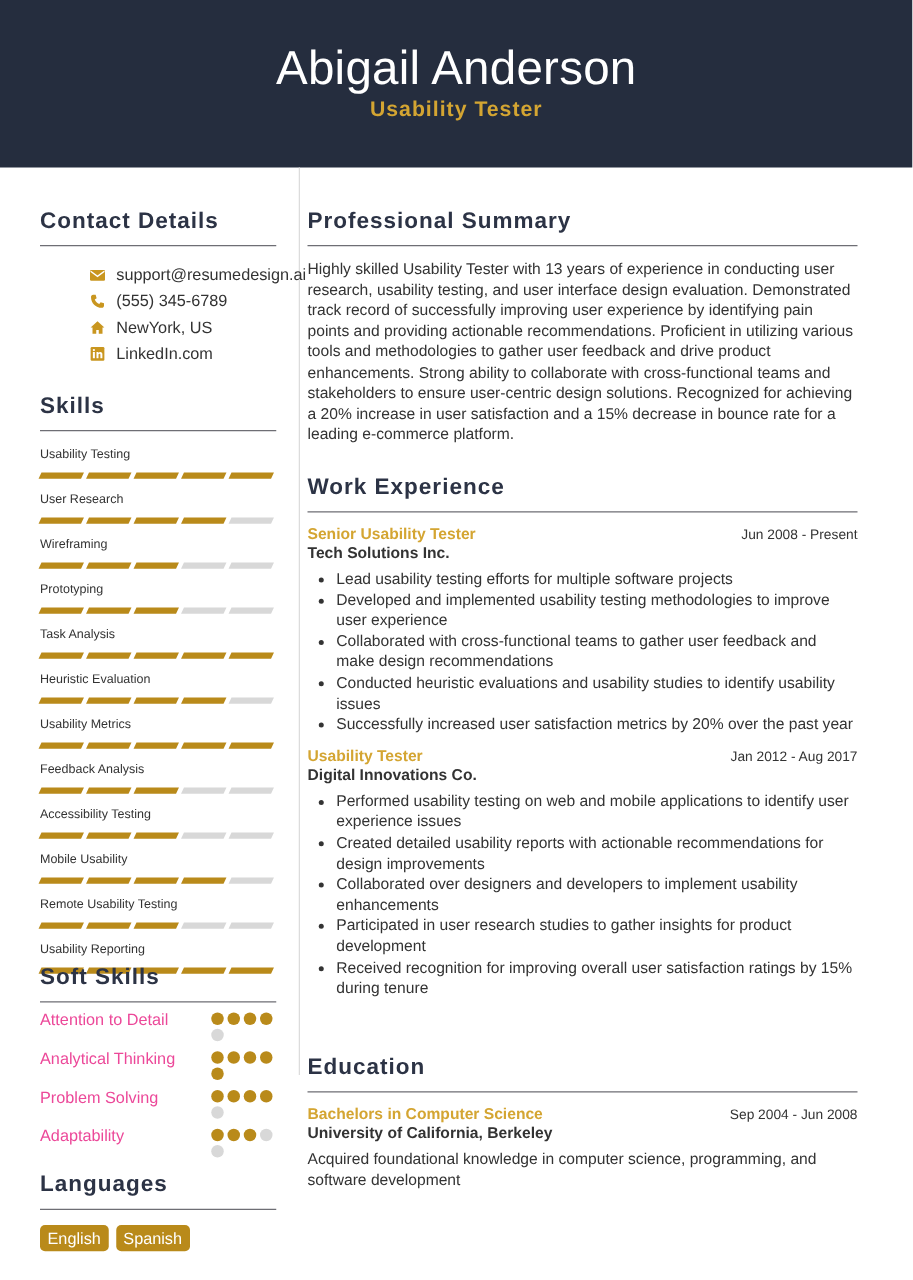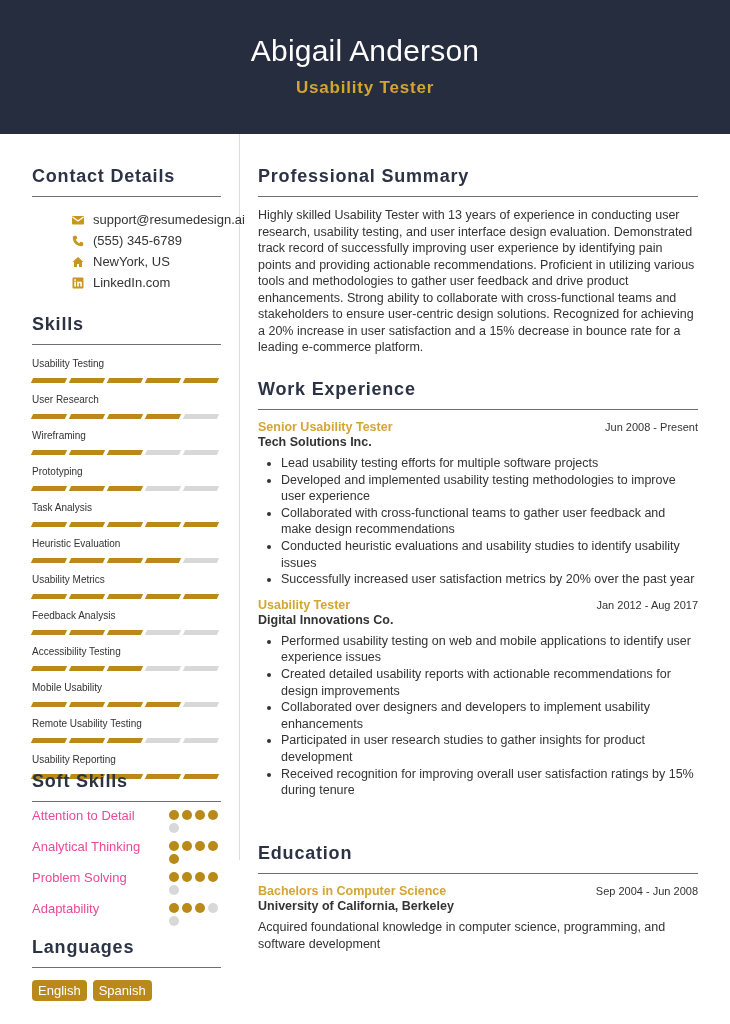--- a/index.html
+++ b/index.html
@@ -1,24 +1,24 @@
 <!DOCTYPE html>
 <html><head>
 <meta charset="utf-8">
 <style>
   * { box-sizing: border-box; margin: 0; padding: 0; }
   html, body { width: 730px; height: 1024px; overflow: hidden; background: #ffffff; }
   body { font-family: "Liberation Sans", sans-serif; color: #333333; position: relative; }
 
   .header { position: absolute; left: 0; top: 0; width: 730px; height: 134px; background: #252d3e; text-align: center; }
-  .header .name { position: absolute; left: 0; right: 0; top: 34px; font-size: 30px; font-weight: 500; color: #ffffff; letter-spacing: 0.2px; }
+  .header .name { position: absolute; left: 0; right: 0; top: 34px; font-size: 38px; font-weight: 500; color: #ffffff; letter-spacing: 0.2px; }
   .header .role { position: absolute; left: 0; right: 0; top: 78px; font-size: 17px; font-weight: bold; color: #d4a532; letter-spacing: 0.8px; }
 
   .left { position: absolute; left: 0; top: 134px; width: 240px; height: 726px; border-right: 1px solid #dcdcdc; }
-  .right { position: absolute; left: 241px; top: 134px; width: 489px; height: 890px; }
+  .right { position: absolute; left: 229px; top: 134px; width: 489px; height: 890px; }
 
   .sec-title { font-size: 18px; font-weight: bold; color: #2c3345; letter-spacing: 0.8px; padding-bottom: 9px; border-bottom: 1.5px solid #6e6e74; }
 
   .left .sec { position: absolute; left: 32px; width: 189px; }
   .contact-list { margin-top: 12px; }
   .contact-item { display: flex; align-items: center; height: 21px; font-size: 13px; color: #333; padding-left: 40px; }
   .contact-item svg { width: 12px; height: 12px; margin-right: 9px; flex: none; }
 
   .skill { margin-top: 8px; }
   .skill:first-child { margin-top: 11px; }

